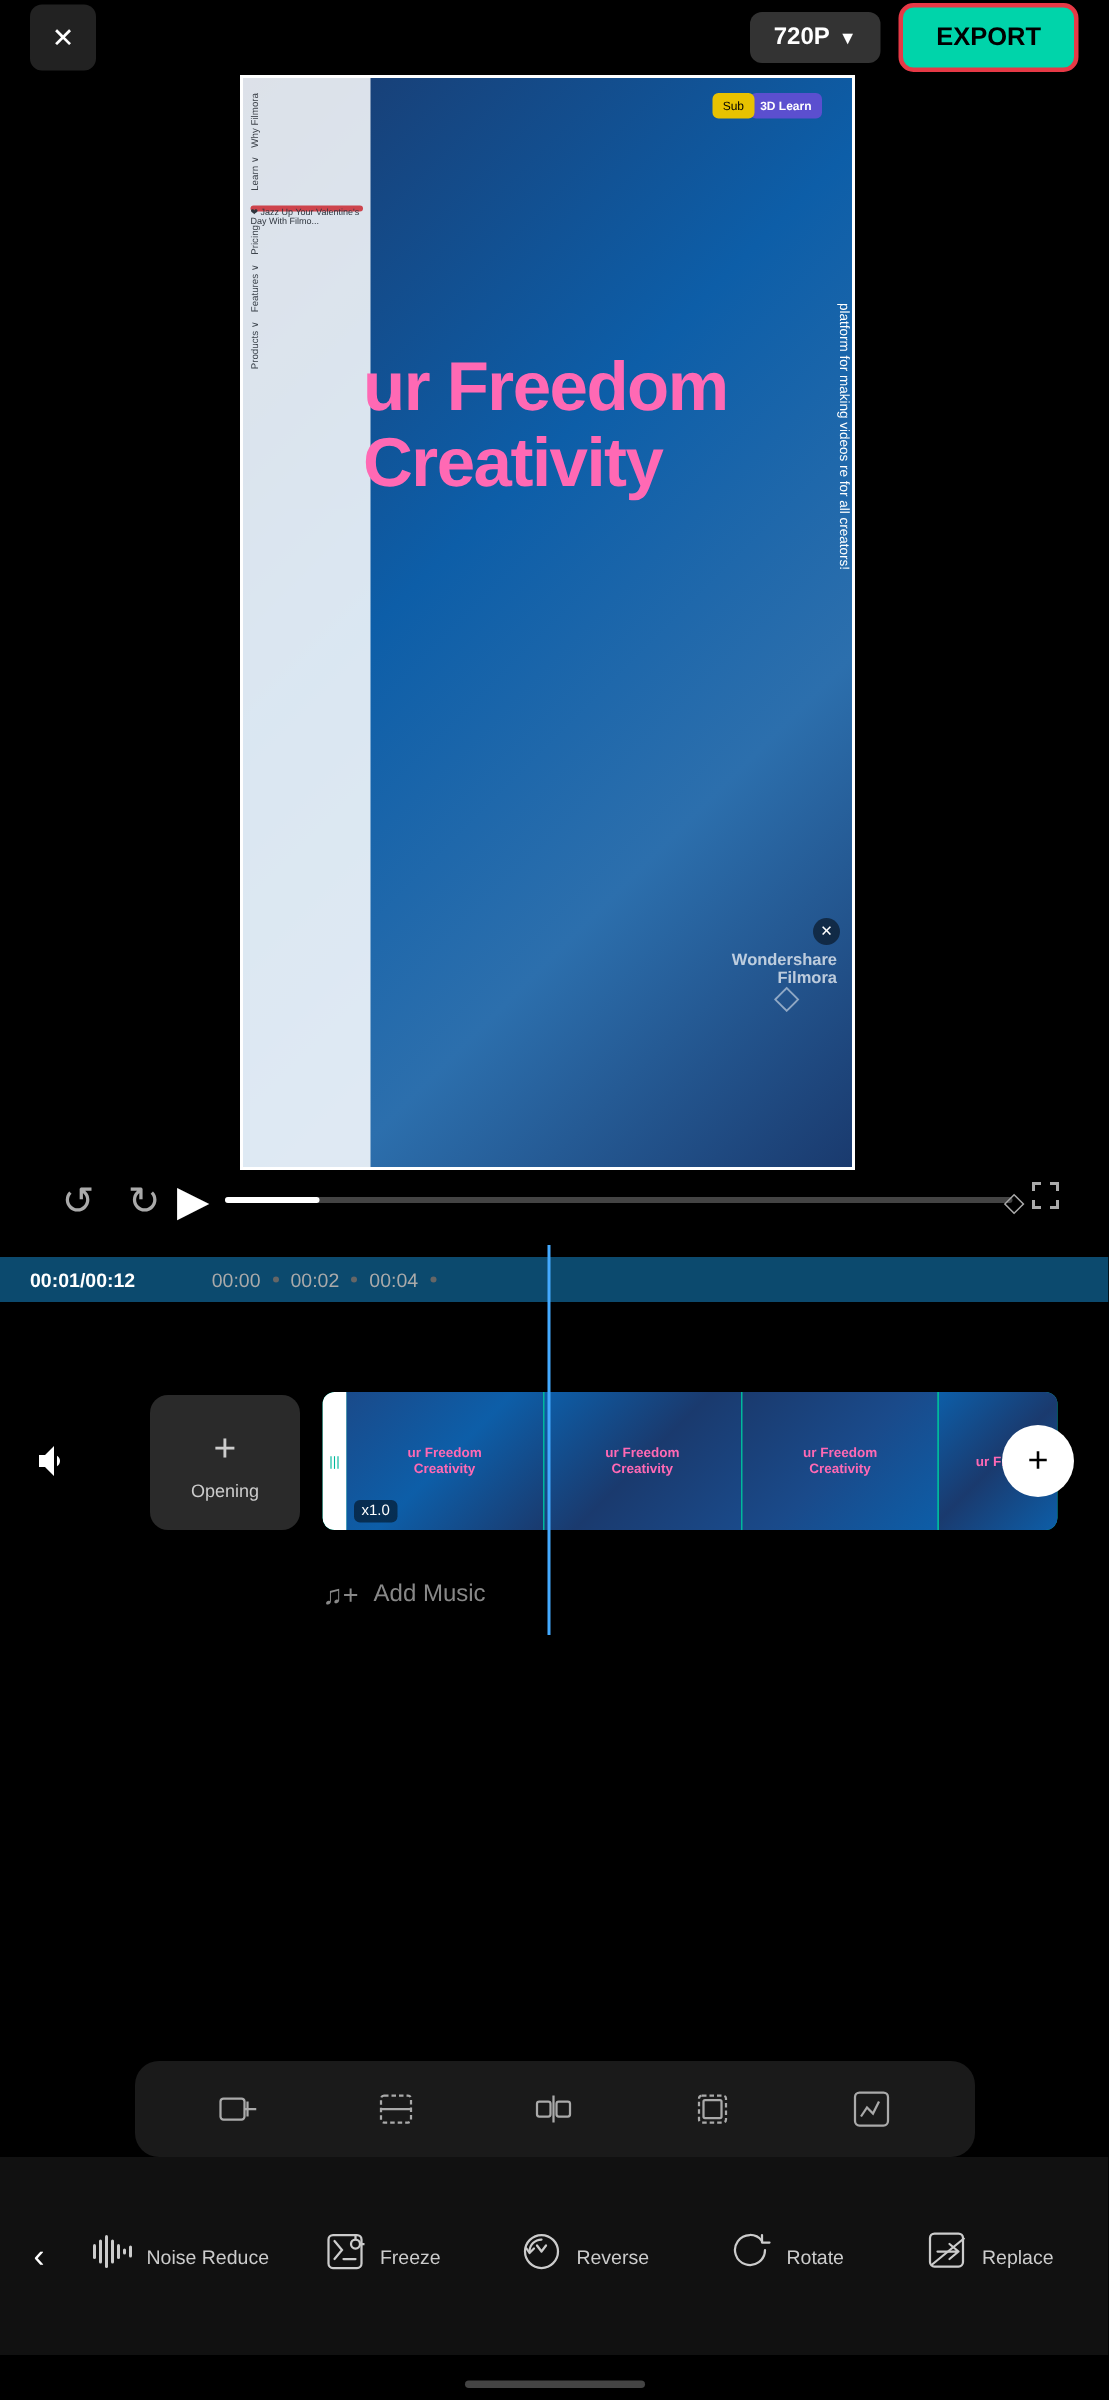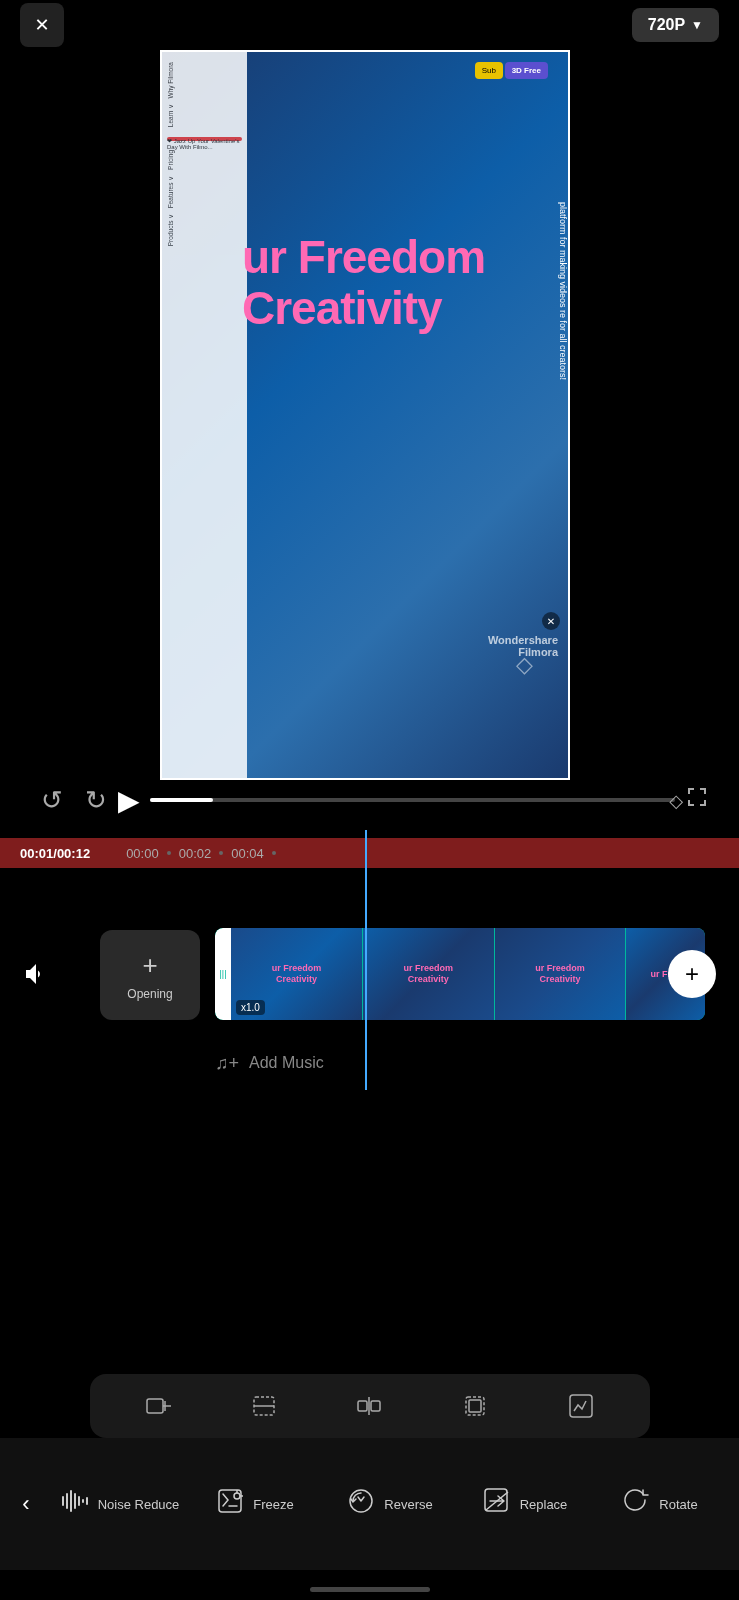--- a/index.html
+++ b/index.html
@@ -246,25 +246,25 @@
       cursor: pointer;
     }
 
     
     .timeline-ruler {
       position: absolute;
       top: 838px;
       left: 0;
       width: 739px;
       height: 30px;
-      background: #7f1d1d;
+      background: #0c4a6e;
       display: flex;
       align-items: center;
       padding: 0 20px;
-      gap: 0;
+      gap: 15px;
       color: #fff;
       font-size: 13px;
       font-weight: 600;
     }
     .time-current {
       font-weight: 700;
       color: #fff;
       margin-right: 6px;
     }
     .time-markers {
@@ -446,36 +446,39 @@
 
 <div class="header">
   <div class="close-btn">
     <span>✕</span>
   </div>
   <div class="header-right">
     <div class="quality-btn">
       <span>720P</span>
       <span class="arrow">▼</span>
     </div>
+    <div class="export-btn">
+      <span>EXPORT</span>
+    </div>
   </div>
 </div>
 
 <div class="video-preview">
   <div class="video-content">
 
     <div class="video-sidebar-sim">
       <div class="menu-item">Why Filmora</div>
       <div class="menu-item">Learn ∨</div>
       <div style="height:4px;background:#e44;border-radius:2px;margin:3px 0;font-size:6px;color:#333">❤ Jazz Up Your Valentine's Day With Filmo...</div>
       <div class="menu-item">Pricing</div>
       <div class="menu-item">Features ∨</div>
       <div class="menu-item">Products ∨</div>
     </div>
 
-    <div class="video-badge-3d">3D Free</div>
+    <div class="video-badge-3d">3D Learn</div>
     <div class="video-badge-sub">Sub</div>
 
     <div class="video-text-overlay">
       <div>ur Freedom</div>
       <div>Creativity</div>
     </div>
 
     <div class="video-subtitle">platform for making videos  re for all creators!</div>
 
     <div class="close-watermark">✕</div>
@@ -645,32 +648,32 @@
         <polyline points="5,13 7,16 10,13" stroke="#ccc" stroke-width="1.5" stroke-linecap="round" stroke-linejoin="round" fill="none"></polyline>
         <polyline points="12,11 15,15 18,11" stroke="#ccc" stroke-width="1.5" stroke-linecap="round" stroke-linejoin="round" fill="none"></polyline>
       </svg>
     </div>
     <span>Reverse</span>
   </div>
 
   <div class="action-item">
     <div class="icon-wrap">
       <svg width="30" height="30" viewBox="0 0 30 30" fill="none">
+        <path d="M22 8a10 10 0 1 0 2 6" stroke="#ccc" stroke-width="1.5" stroke-linecap="round" fill="none"></path>
+        <polyline points="22,4 22,9 27,9" stroke="#ccc" stroke-width="1.5" stroke-linecap="round" stroke-linejoin="round" fill="none"></polyline>
+      </svg>
+    </div>
+    <span>Rotate</span>
+  </div>
+
+  <div class="action-item">
+    <div class="icon-wrap">
+      <svg width="30" height="30" viewBox="0 0 30 30" fill="none">
         <rect x="3" y="3" width="22" height="22" rx="3" stroke="#ccc" stroke-width="1.5" fill="none"></rect>
         <path d="M8 15h14M16 10l6 5-6 5" stroke="#ccc" stroke-width="1.5" stroke-linecap="round" stroke-linejoin="round"></path>
         <line x1="26" y1="6" x2="4" y2="24" stroke="#ccc" stroke-width="1.5"></line>
       </svg>
     </div>
     <span>Replace</span>
   </div>
-
-  <div class="action-item">
-    <div class="icon-wrap">
-      <svg width="30" height="30" viewBox="0 0 30 30" fill="none">
-        <path d="M22 8a10 10 0 1 0 2 6" stroke="#ccc" stroke-width="1.5" stroke-linecap="round" fill="none"></path>
-        <polyline points="22,4 22,9 27,9" stroke="#ccc" stroke-width="1.5" stroke-linecap="round" stroke-linejoin="round" fill="none"></polyline>
-      </svg>
-    </div>
-    <span>Rotate</span>
-  </div>
 </div>
 
 <div class="home-indicator"></div>
 
 </body></html>

